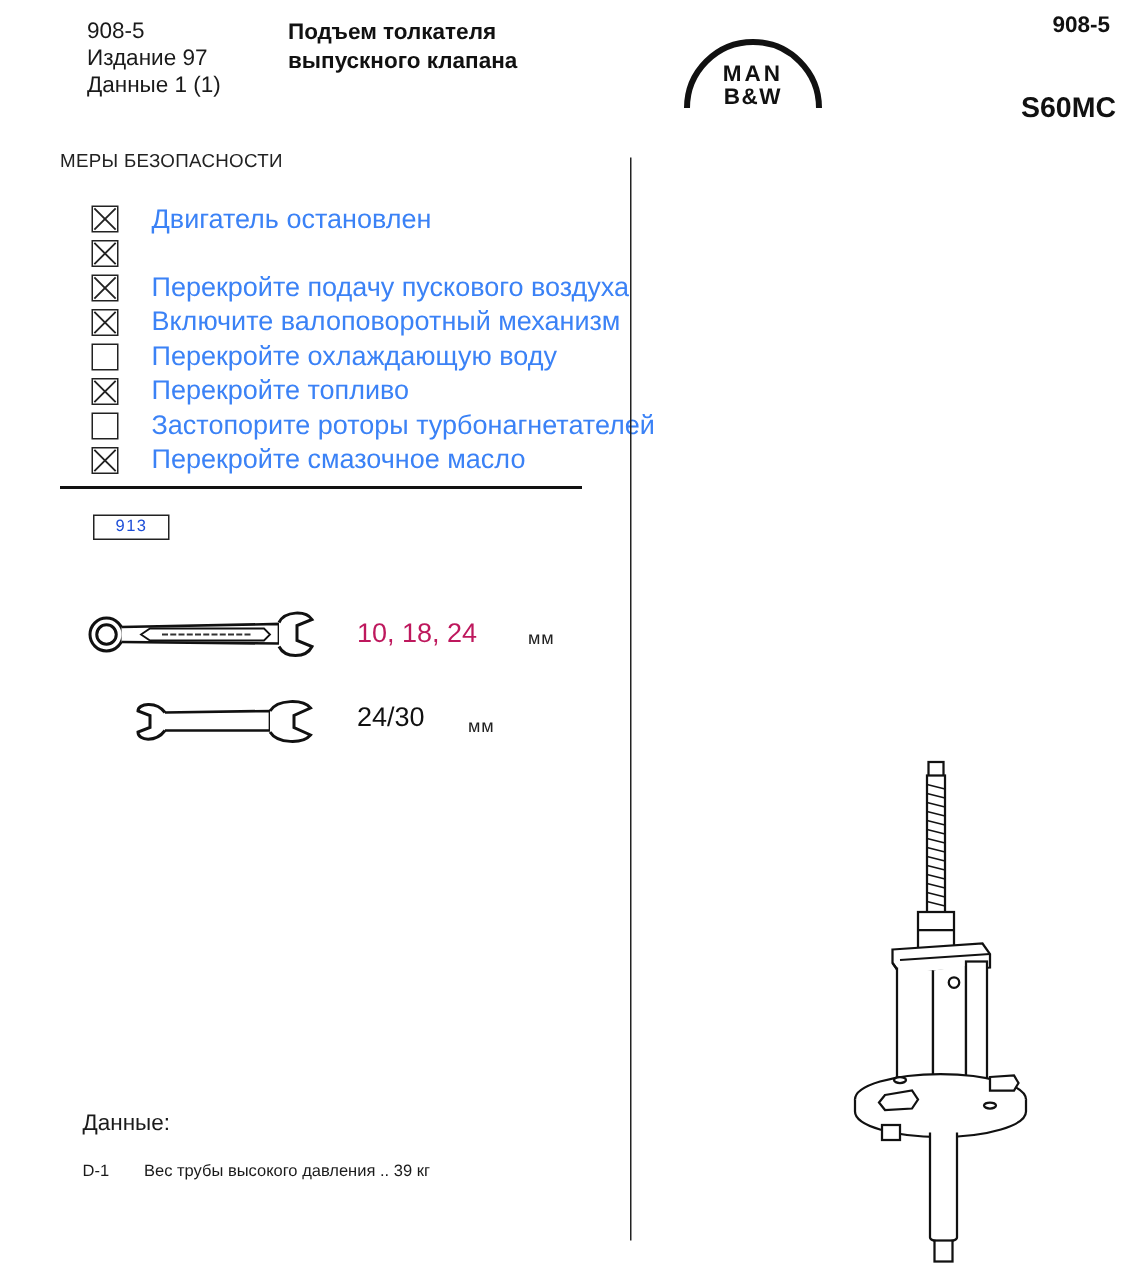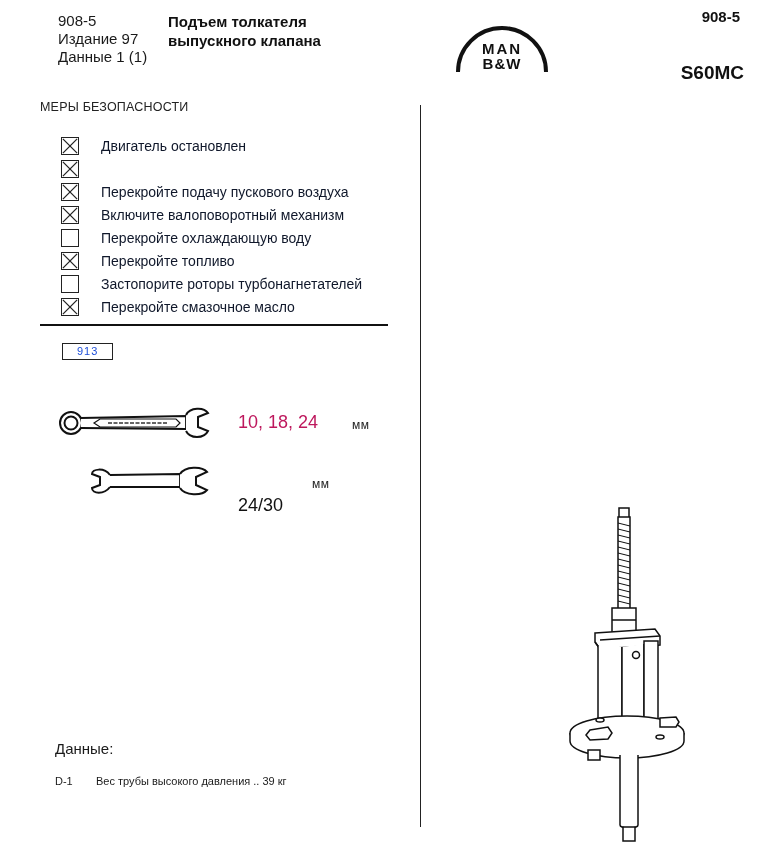--- a/index.html
+++ b/index.html
@@ -1,40 +1,40 @@
 <!DOCTYPE html>
 <html><head>
   <meta charset="utf-8">
   <style>
     html, body { margin: 0; padding: 0; background: #ffffff; }
     body { width: 758px; height: 855px; position: relative; overflow: hidden;
            font-family: "Liberation Sans", sans-serif; color: #111; }
     .abs { position: absolute; }
     .hdr-left { left: 58px; top: 12px; font-size: 15px; line-height: 18px; color: #1a1a1a; }
-    .hdr-title { left: 168px; top: 12px; font-size: 15px; line-height: 19px; font-weight: bold; color: #111; }
+    .hdr-title { left: 192px; top: 12px; font-size: 15px; line-height: 19px; font-weight: bold; color: #111; }
     .hdr-code { right: 18px; top: 8px; font-size: 15px; font-weight: bold; color: #111; }
     .hdr-model { right: 14px; top: 62px; font-size: 19px; font-weight: bold; color: #111; }
     .logo { left: 452px; top: 14px; width: 100px; height: 60px; }
     .section-title { left: 40px; top: 100px; font-size: 12.5px; letter-spacing: 0.2px; color: #222; }
     .checklist { left: 61px; top: 135px; width: 345px; }
     .check-row { display: flex; align-items: center; height: 23px; }
     .check-row:nth-child(1) { height: 22px; }
     .checkbox { width: 18px; height: 18px; border: 1.4px solid #222; box-sizing: border-box;
                 position: relative; flex: 0 0 auto; background: #fff; }
     .checkbox svg { position: absolute; left: 0; top: 0; width: 100%; height: 100%; }
-    .check-label { margin-left: 22px; font-size: 14px; color: #0f172a; white-space: nowrap; }
+    .check-label { margin-left: 22px; font-size: 18px; color: #3b82f6; white-space: nowrap; }
     .hrule { left: 40px; top: 324px; width: 348px; height: 2px; background: #111; }
     .vrule { left: 420px; top: 105px; width: 1.4px; height: 722px; background: #222; }
     .toolbox { left: 62px; top: 343px; font-size: 11px; border: 1.4px solid #222; padding: 0 14px;
                line-height: 15px; letter-spacing: 1px; color: #1d4ed8; }
     .wrench1 { left: 58px; top: 405px; width: 155px; height: 36px; }
     .wrench2 { left: 90px; top: 466px; width: 120px; height: 30px; }
     .size1 { left: 238px; top: 412px; font-size: 18px; color: #be185d; }
     .unit1 { left: 352px; top: 418px; font-size: 12px; color: #222; letter-spacing: 0.5px; }
-    .size2 { left: 238px; top: 495px; font-size: 18px; color: #111; }
+    .size2 { left: 238px; top: 468px; font-size: 18px; color: #111; }
     .unit2 { left: 312px; top: 477px; font-size: 12px; color: #222; letter-spacing: 0.5px; }
     .data-title { left: 55px; top: 740px; font-size: 15px; color: #1a1a1a; }
     .data-row { left: 55px; top: 775px; font-size: 11px; color: #1a1a1a; white-space: nowrap; }
     .data-row .id { display: inline-block; width: 41px; }
     .tool-drawing { left: 560px; top: 505px; width: 140px; height: 345px; }
   </style>
 </head>
 <body>
 
 <div class="abs hdr-left">

